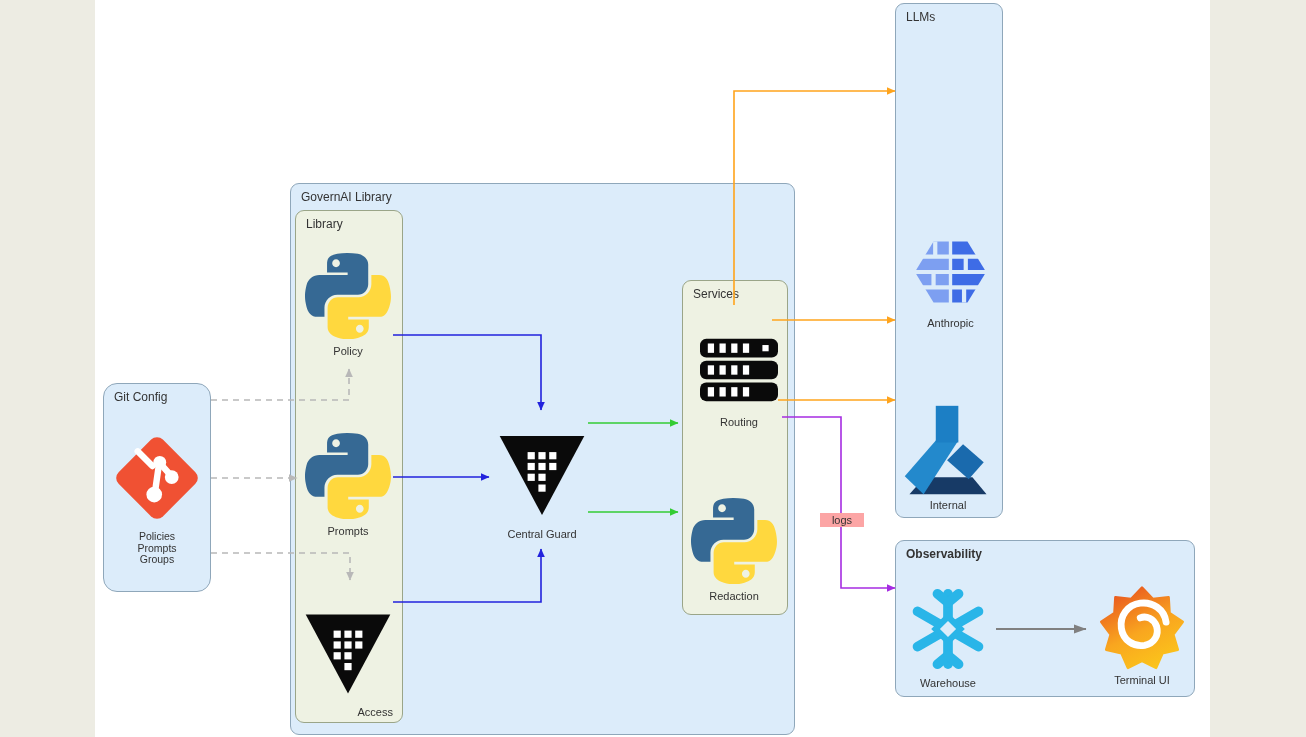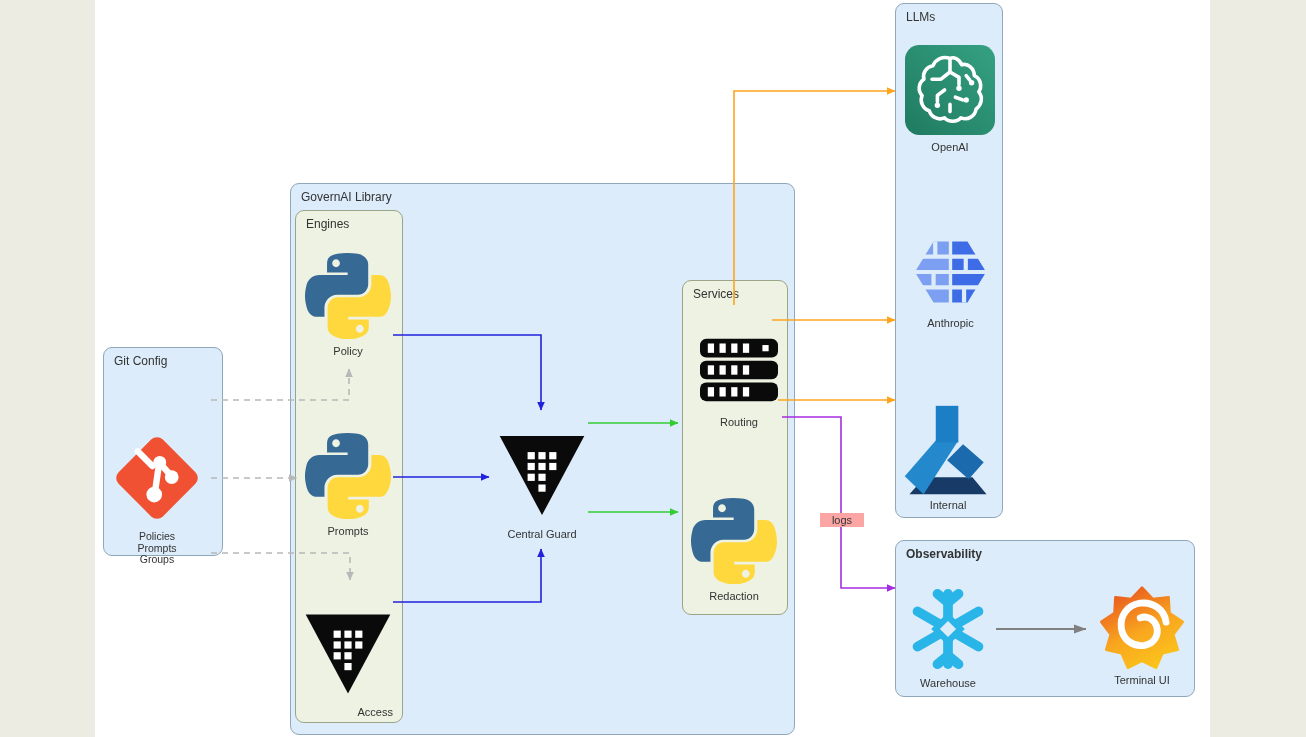--- a/index.html
+++ b/index.html
@@ -18,30 +18,30 @@
   .edges{position:absolute;left:0;top:0;z-index:4;pointer-events:none;}
   .edge-label{position:absolute;left:820px;top:513px;width:44px;text-align:center;
         font-size:11px;color:#333;background:#fca5a5;z-index:5;padding:1px 0;}
 </style>
 </head>
 <body>
 
 <div class="stage">
   <div class="canvas"></div>
 
-  <div class="container c-blue" style="left:103px;top:347px;width:120px;height:209px;z-index:1;">
+  <div class="container c-blue" style="left:103px;top:383px;width:108px;height:209px;z-index:1;border-radius:14px;">
     <div class="c-label">Git Config</div>
   </div>
 
   <div class="container c-blue" style="left:290px;top:183px;width:505px;height:552px;z-index:1;">
     <div class="c-label">GovernAI Library</div>
   </div>
 
   <div class="container c-green" style="left:295px;top:210px;width:108px;height:513px;z-index:2;">
-    <div class="c-label">Engines</div>
+    <div class="c-label">Library</div>
   </div>
 
   <div class="container c-green" style="left:682px;top:280px;width:106px;height:335px;z-index:2;">
     <div class="c-label">Services</div>
   </div>
 
   <div class="container c-blue" style="left:895px;top:3px;width:108px;height:515px;z-index:1;">
     <div class="c-label">LLMs</div>
   </div>
 
@@ -147,42 +147,20 @@
   </div>
 
   <div class="node" style="left:690px;top:498px;width:88px;">
     <svg width="86" height="86" viewBox="0 0 111 111">
       <path fill="#366994" d="M54.47.01c-4.55.02-8.89.41-12.71 1.08-11.25 1.99-13.3 6.15-13.3 13.82v10.13h26.59v3.38H18.46c-7.73 0-14.5 4.65-16.61 13.48-2.44 10.13-2.55 16.45 0 27.02 1.89 7.87 6.4 13.48 14.13 13.48h9.14v-12.15c0-8.78 7.6-16.52 16.61-16.52h26.56c7.39 0 13.3-6.09 13.3-13.51V14.91c0-7.21-6.08-12.62-13.3-13.82-4.57-.76-9.31-1.1-13.82-1.08zM40.09 8.16c2.75 0 4.99 2.28 4.99 5.08 0 2.79-2.24 5.05-4.99 5.05-2.76 0-4.99-2.26-4.99-5.05 0-2.8 2.23-5.08 4.99-5.08z"></path>
       <path fill="#ffd83e" d="M85.64 28.42v11.84c0 9.16-7.76 16.86-16.61 16.86H42.47c-7.27 0-13.3 6.23-13.3 13.51v25.32c0 7.21 6.27 11.45 13.3 13.51 8.42 2.47 16.5 2.92 26.56 0 6.69-1.94 13.3-5.84 13.3-13.51v-10.13H55.77v-3.38h39.86c7.73 0 10.61-5.39 13.3-13.48 2.78-8.33 2.66-16.34 0-27.02-1.91-7.69-5.56-13.48-13.3-13.48h-9.99zM70.72 92.69c2.76 0 4.99 2.26 4.99 5.05 0 2.8-2.23 5.08-4.99 5.08-2.75 0-4.99-2.28-4.99-5.08 0-2.79 2.24-5.05 4.99-5.05z"></path>
     </svg>
     <div class="nlabel">Redaction</div>
   </div>
 
-  <div class="node" style="left:905px;top:45px;width:90px;">
-    <svg width="90" height="90" viewBox="0 0 100 100">
-      <defs>
-        <linearGradient id="gOA" x1="0" y1="1" x2="1" y2="0">
-          <stop offset="0" stop-color="#1f7a60"></stop>
-            <stop offset="1" stop-color="#35a182"></stop>
-        </linearGradient>
-      </defs>
-      <rect x="0" y="0" width="100" height="100" rx="16" fill="url(#gOA)"></rect>
-      <g stroke="#ffffff" stroke-width="4" fill="none" stroke-linecap="round" stroke-linejoin="round">
-        <path d="M50,15 C42,12 34,16 31,23 C24,24 19,31 21,38 C15,42 14,51 19,56 C16,63 20,71 27,73 C29,80 37,84 44,81 C48,86 58,86 62,81 C70,84 78,79 79,71 C85,67 87,58 82,52 C86,46 84,37 77,34 C77,26 70,20 63,22 C60,15 54,13 50,15 Z"></path>
-        <path d="M50,16 V30 M50,30 L40,38 M40,38 H30 M50,30 L60,36 M60,36 V44 M44,50 L36,56 M36,56 V63 M56,58 L64,61 M50,66 V74 M68,34 L72,39"></path>
-      </g>
-      <g fill="#ffffff">
-        <circle cx="60" cy="48" r="3"></circle>
-          <circle cx="36" cy="67" r="3"></circle>
-          <circle cx="68" cy="61" r="3"></circle>
-          <circle cx="74" cy="42" r="3"></circle>
-      </g>
-    </svg>
-    <div class="nlabel">OpenAI</div>
-  </div>
 
   <div class="node" style="left:908px;top:233px;width:85px;">
     <svg width="85" height="78" viewBox="0 0 100 92">
       <polygon points="48,10 48,82 30,82 8,46 30,10" fill="#7d9ff1"></polygon>
       <polygon points="52,10 52,82 70,82 92,46 70,10" fill="#3e6ce6"></polygon>
       <g stroke="#dcecfa" stroke-width="5">
         <line x1="4" y1="28" x2="96" y2="28"></line>
         <line x1="4" y1="46" x2="96" y2="46"></line>
         <line x1="4" y1="64" x2="96" y2="64"></line>
         <line x1="32" y1="10" x2="32" y2="28"></line>

